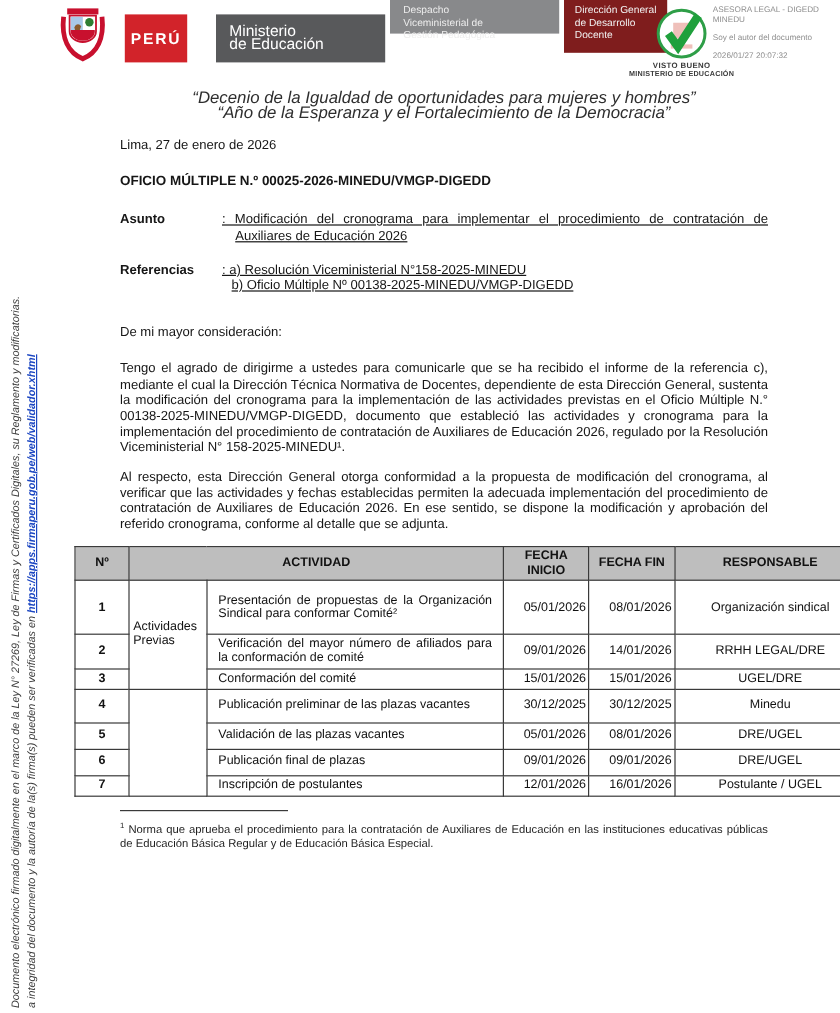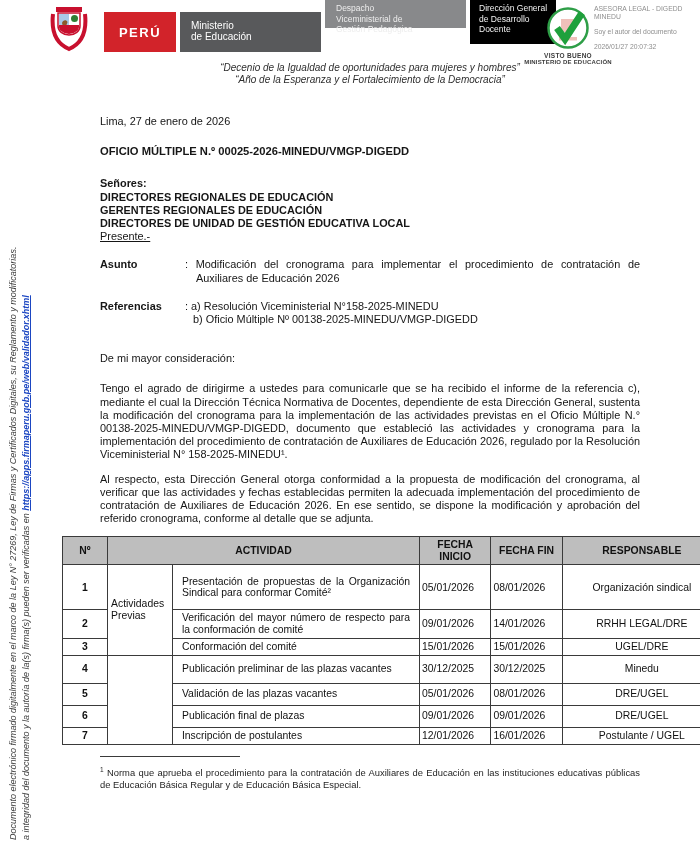--- a/index.html
+++ b/index.html
@@ -9,74 +9,74 @@
 
   
   .side-note { position:absolute; left:7px; top:840px; width:792px;
     transform:rotate(-90deg); transform-origin:0 0;
     font-style:italic; font-size:9px; line-height:12.5px; color:#3c3c3c; }
   .side-link { color:#1b46c2; font-weight:bold; text-decoration:underline; cursor:pointer; }
 
   
   .coat { position:absolute; left:48px; top:5px; }
   .blk { position:absolute; color:#ffffff; white-space:pre-line; }
-  .blk-red { left:104px; top:12px; width:72px; height:40px; background:#d2232a;
+  .blk-red { left:104px; top:12px; width:52px; height:40px; background:#d2232a;
     display:flex; align-items:center; justify-content:center;
     font-size:13px; font-weight:bold; letter-spacing:1.5px; }
   .blk-dark { left:180px; top:12px; width:141px; height:40px; background:#58595b;
-    font-size:10px; line-height:11px; padding:8px 0 0 11px; }
+    font-size:13px; line-height:11px; padding:8px 0 0 11px; }
   .blk-mid  { left:325px; top:0px; width:141px; height:28px; background:#88898b;
     font-size:8.5px; line-height:10.5px; padding:3px 0 0 11px; color:#ededed; }
-  .blk-light{ left:470px; top:0px; width:86px; height:44px; background:#000000;
+  .blk-light{ left:470px; top:0px; width:86px; height:44px; background:#7f1d1d;
     font-size:8.5px; line-height:10.5px; padding:3px 0 18px 9px; color:#f2f2f2; }
 
   
   .stamp-svg { position:absolute; left:545px; top:6px; }
   .stamp-cap { position:absolute; left:512px; top:52px; width:112px; text-align:center;
     font-weight:bold; color:#3b3b3b; }
   .stamp-cap .l1 { font-size:6.5px; letter-spacing:.3px; }
   .stamp-cap .l2 { font-size:6px; letter-spacing:.2px; }
 
   
   .sig { position:absolute; left:594px; top:5px; width:104px; color:#8e8e8e;
     font-size:6.8px; line-height:8px; }
   .sig .gap { margin-top:7px; }
 
   
-  .mottos { position:absolute; left:100px; top:62px; width:540px; text-align:center;
-    font-style:italic; font-size:10px; line-height:11.5px; color:#2e2e2e; }
+  .mottos { position:absolute; left:100px; top:76px; width:540px; text-align:center;
+    font-style:italic; font-size:14px; line-height:11.5px; color:#2e2e2e; }
 
   
   .content { position:absolute; left:100px; top:115px; width:540px;
     font-size:10.9px; line-height:13.2px; color:#161616; }
   .date-line { margin-bottom:17px; }
   .doc-number { font-weight:bold; font-size:11.2px; margin-bottom:19px; }
   .addr { font-weight:bold; }
   .addr-block { margin-bottom:15px; }
   .presente { font-weight:normal; text-decoration:underline; }
   .label-row { display:flex; margin-bottom:15px; }
   .label { width:85px; flex:none; font-weight:bold; }
-  .label-value { flex:1; }
+  .label-value { flex:1;text-decoration:underline; }
   .just { text-align:justify; }
   .hang { padding-left:11px; text-indent:-11px; }
   .ref-indent { padding-left:8px; }
   .refs-row { margin-bottom:26px; }
   .greeting { margin-bottom:17px; }
   .para { text-align:justify; margin-bottom:11px; }
 
   
   .sched-table { border-collapse:collapse; width:660px; margin-left:-38px; margin-top:7px;
     font-size:10.4px; line-height:11.8px; color:#111; }
   .sched-table th, .sched-table td { border:1px solid #3a3a3a; }
   .sched-table th { background:#bebebe; text-align:center; font-weight:bold;
     height:28px; padding:1px 2px; }
   td.c-num { text-align:center; font-weight:bold; }
   td.c-group { text-align:left; padding:1px 2px 1px 3px; }
   td.c-act { text-align:justify; padding:2px 9px; }
-  td.c-date { text-align:left; white-space:nowrap; padding:1px 2px;margin-top:11px; }
+  td.c-date { text-align:right; white-space:nowrap; padding:1px 2px;margin-top:11px; }
   td.c-resp { text-align:center; padding:1px 3px; }
   .sched-table tbody tr:nth-child(1) { height:45px; }
   .sched-table tbody tr:nth-child(2) { height:28px; }
   .sched-table tbody tr:nth-child(3) { height:16px; }
   .sched-table tbody tr:nth-child(4) { height:28px; }
   .sched-table tbody tr:nth-child(5) { height:22px; }
   .sched-table tbody tr:nth-child(6) { height:22px; }
   .sched-table tbody tr:nth-child(7) { height:17px; }
 
   
@@ -133,27 +133,20 @@
 
   <div class="mottos">
     <div>“Decenio de la Igualdad de oportunidades para mujeres y hombres”</div>
     <div>“Año de la Esperanza y el Fortalecimiento de la Democracia”</div>
   </div>
 
   <div class="content">
     <div class="date-line">Lima, 27 de enero de 2026</div>
     <div class="doc-number">OFICIO MÚLTIPLE N.º 00025-2026-MINEDU/VMGP-DIGEDD</div>
 
-    <div class="addr-block">
-      <div class="addr">Señores:</div>
-      <div class="addr">DIRECTORES REGIONALES DE EDUCACIÓN</div>
-      <div class="addr">GERENTES REGIONALES DE EDUCACIÓN</div>
-      <div class="addr">DIRECTORES DE UNIDAD DE GESTIÓN EDUCATIVA LOCAL</div>
-      <div class="presente">Presente.-</div>
-    </div>
 
     <div class="label-row">
       <div class="label">Asunto</div>
       <div class="label-value just hang">: Modificación del cronograma para implementar el procedimiento de contratación de Auxiliares de Educación 2026</div>
     </div>
 
     <div class="label-row refs-row">
       <div class="label">Referencias</div>
       <div class="label-value">
         <div>: a) Resolución Viceministerial N°158-2025-MINEDU</div>
@@ -187,21 +180,21 @@
         <tr>
           <td class="c-num">1</td>
           <td class="c-group" rowspan="3">Actividades Previas</td>
           <td class="c-act">Presentación de propuestas de la Organización Sindical para conformar Comité²</td>
           <td class="c-date">05/01/2026</td>
           <td class="c-date">08/01/2026</td>
           <td class="c-resp">Organización sindical</td>
         </tr>
         <tr>
           <td class="c-num">2</td>
-          <td class="c-act">Verificación del mayor número de respecto para la conformación de comité</td>
+          <td class="c-act">Verificación del mayor número de afiliados para la conformación de comité</td>
           <td class="c-date">09/01/2026</td>
           <td class="c-date">14/01/2026</td>
           <td class="c-resp">RRHH LEGAL/DRE</td>
         </tr>
         <tr>
           <td class="c-num">3</td>
           <td class="c-act">Conformación del comité</td>
           <td class="c-date">15/01/2026</td>
           <td class="c-date">15/01/2026</td>
           <td class="c-resp">UGEL/DRE</td>

